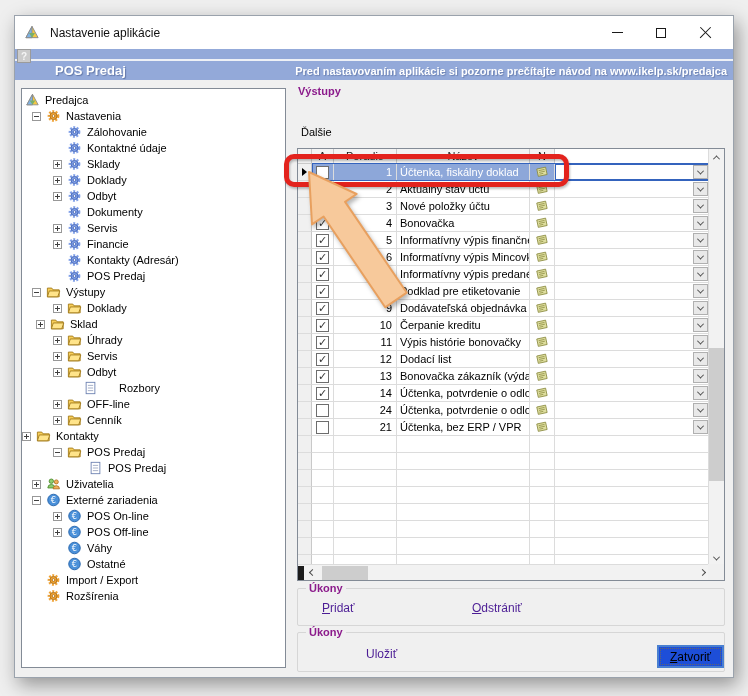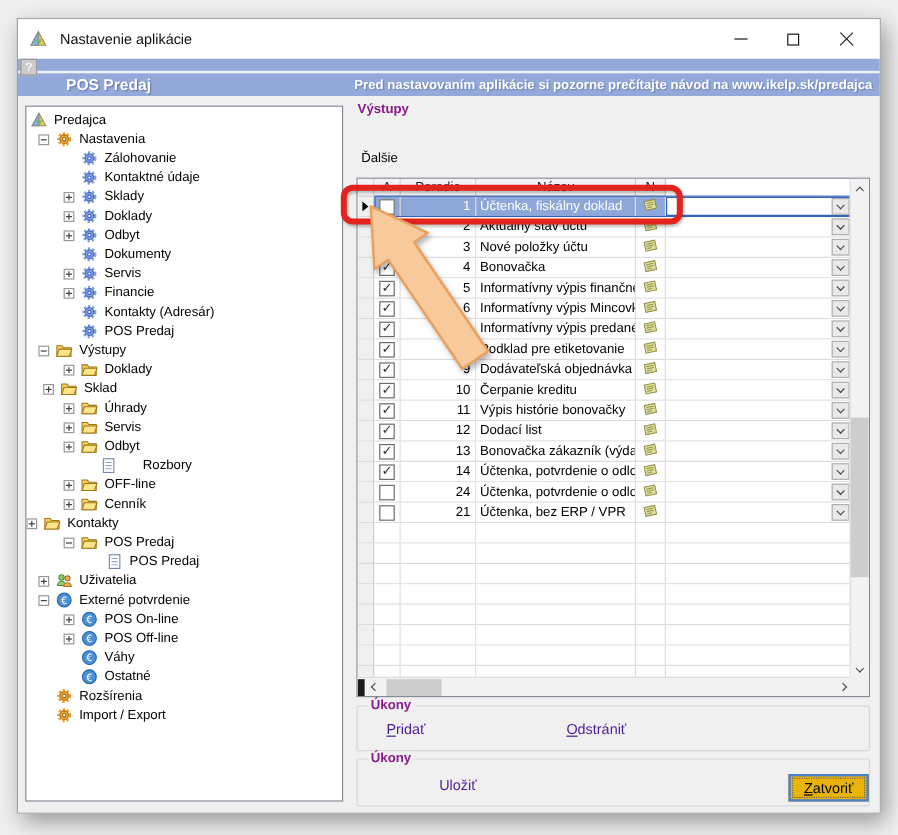--- a/index.html
+++ b/index.html
@@ -95,21 +95,21 @@
   
   .group { position:absolute; left:282px; width:428px; border:1px solid #d6d6d6; border-radius:2px; background:#f0f0f0; }
   .group1 { top:508px; height:38px; }
   .group2 { top:552px; height:40px; }
   .legend { position:absolute; top:-7px; left:8px; background:#f0f0f0; padding:0 3px;
             color:var(--accent-purple); font-size:11px; font-weight:bold; }
   .action-link { position:absolute; font-size:12px; color:#4c1d95; background:none; border:0; font-family:Liberation Sans, sans-serif; cursor:default; }
   .a-add { left:24px; top:12px; }
   .a-remove { left:174px; top:12px; }
   .a-save { left:24px; top:14px;margin-left:44px; }
-  .close-btn { position:absolute; left:359px; top:12px; width:67px; height:23px; background:#eab308;
+  .close-btn { position:absolute; left:359px; top:12px; width:67px; height:23px; background:#1d4ed8;
                border:2px solid #4a80d0; font-size:12px; color:#000; outline:1px dotted #666; outline-offset:-4px;
                font-family:"Liberation Sans",sans-serif; }
 
   
   .anno-rect { position:absolute; left:269px; top:74px; width:285px; height:33px;
                border:5px solid var(--annotation-red); border-radius:10px; pointer-events:none; z-index:20;
                filter:drop-shadow(1px 2px 1px rgba(0,0,0,.25)); }
   .anno-svg { position:absolute; left:0; top:0; width:710px; height:597px; pointer-events:none; z-index:21;
               filter:drop-shadow(2px 3px 2px rgba(0,0,0,.28)); }
 </style>
@@ -420,21 +420,21 @@
           <span class="tree-label">Uživatelia</span>
         </div>
         <div class="tree-item" style="padding-left: 10px;">
           <span class="expander minus"></span>
           <span class="tree-ico">
             <svg width="15" height="14" viewBox="0 0 16 16">
     <circle cx="8" cy="8" r="6.6" fill="#4a90d9" stroke="#1f5fa8"></circle>
     <text x="8" y="11.6" font-size="9.5" fill="#fff" text-anchor="middle" font-family="DejaVu Sans, sans-serif">€</text>
             </svg>
           </span>
-          <span class="tree-label">Externé potvrdenie</span>
+          <span class="tree-label">Externé zariadenia</span>
         </div>
         <div class="tree-item" style="padding-left: 31px;">
           <span class="expander plus"></span>
           <span class="tree-ico">
             <svg width="15" height="14" viewBox="0 0 16 16">
     <circle cx="8" cy="8" r="6.6" fill="#4a90d9" stroke="#1f5fa8"></circle>
     <text x="8" y="11.6" font-size="9.5" fill="#fff" text-anchor="middle" font-family="DejaVu Sans, sans-serif">€</text>
             </svg>
           </span>
           <span class="tree-label">POS On-line</span>
@@ -471,32 +471,32 @@
         </div>
         <div class="tree-item" style="padding-left: 10px;">
           <span class="exp-spacer"></span>
           <span class="tree-ico">
             <svg width="15" height="14" viewBox="0 0 16 16">
   <circle cx="8" cy="8" r="5.4" fill="none" stroke="#f0a233" stroke-width="2.6" stroke-dasharray="2.2 1.7"></circle>
   <circle cx="8" cy="8" r="4.1" fill="#f0a233" stroke="#a86a10" stroke-width="1"></circle>
   <circle cx="8" cy="8" r="1.6" fill="#fff" stroke="#a86a10" stroke-width="1"></circle>
             </svg>
           </span>
-          <span class="tree-label">Rozšírenia</span>
+          <span class="tree-label">Import / Export</span>
         </div>
         <div class="tree-item" style="padding-left: 10px;">
           <span class="exp-spacer"></span>
           <span class="tree-ico">
             <svg width="15" height="14" viewBox="0 0 16 16">
   <circle cx="8" cy="8" r="5.4" fill="none" stroke="#f0a233" stroke-width="2.6" stroke-dasharray="2.2 1.7"></circle>
   <circle cx="8" cy="8" r="4.1" fill="#f0a233" stroke="#a86a10" stroke-width="1"></circle>
   <circle cx="8" cy="8" r="1.6" fill="#fff" stroke="#a86a10" stroke-width="1"></circle>
             </svg>
           </span>
-          <span class="tree-label">Import / Export</span>
+          <span class="tree-label">Rozšírenia</span>
         </div>
       </div>
 
     <div class="section-label">Výstupy</div>
     <div class="table-label">Ďalšie</div>
 
     <div class="grid">
       <div class="grid-header" id="gridHeader">
           <div class="gh-cell" style="width: 14px;"></div>
           <div class="gh-cell" style="width: 22px;">A</div>

